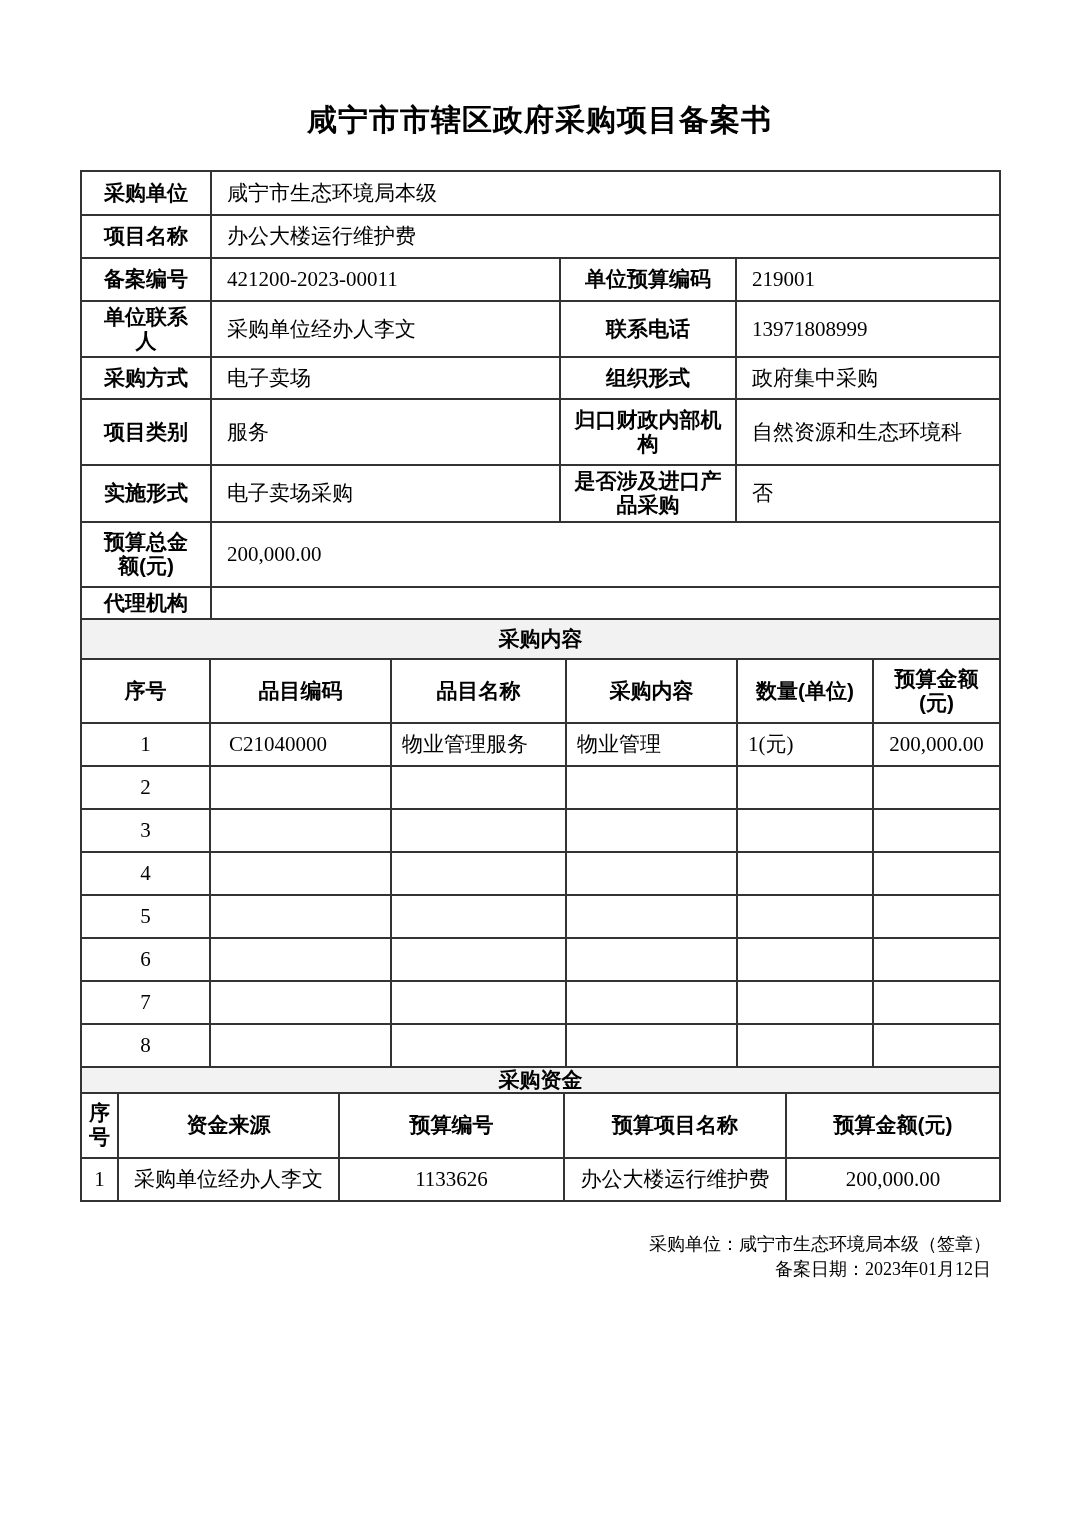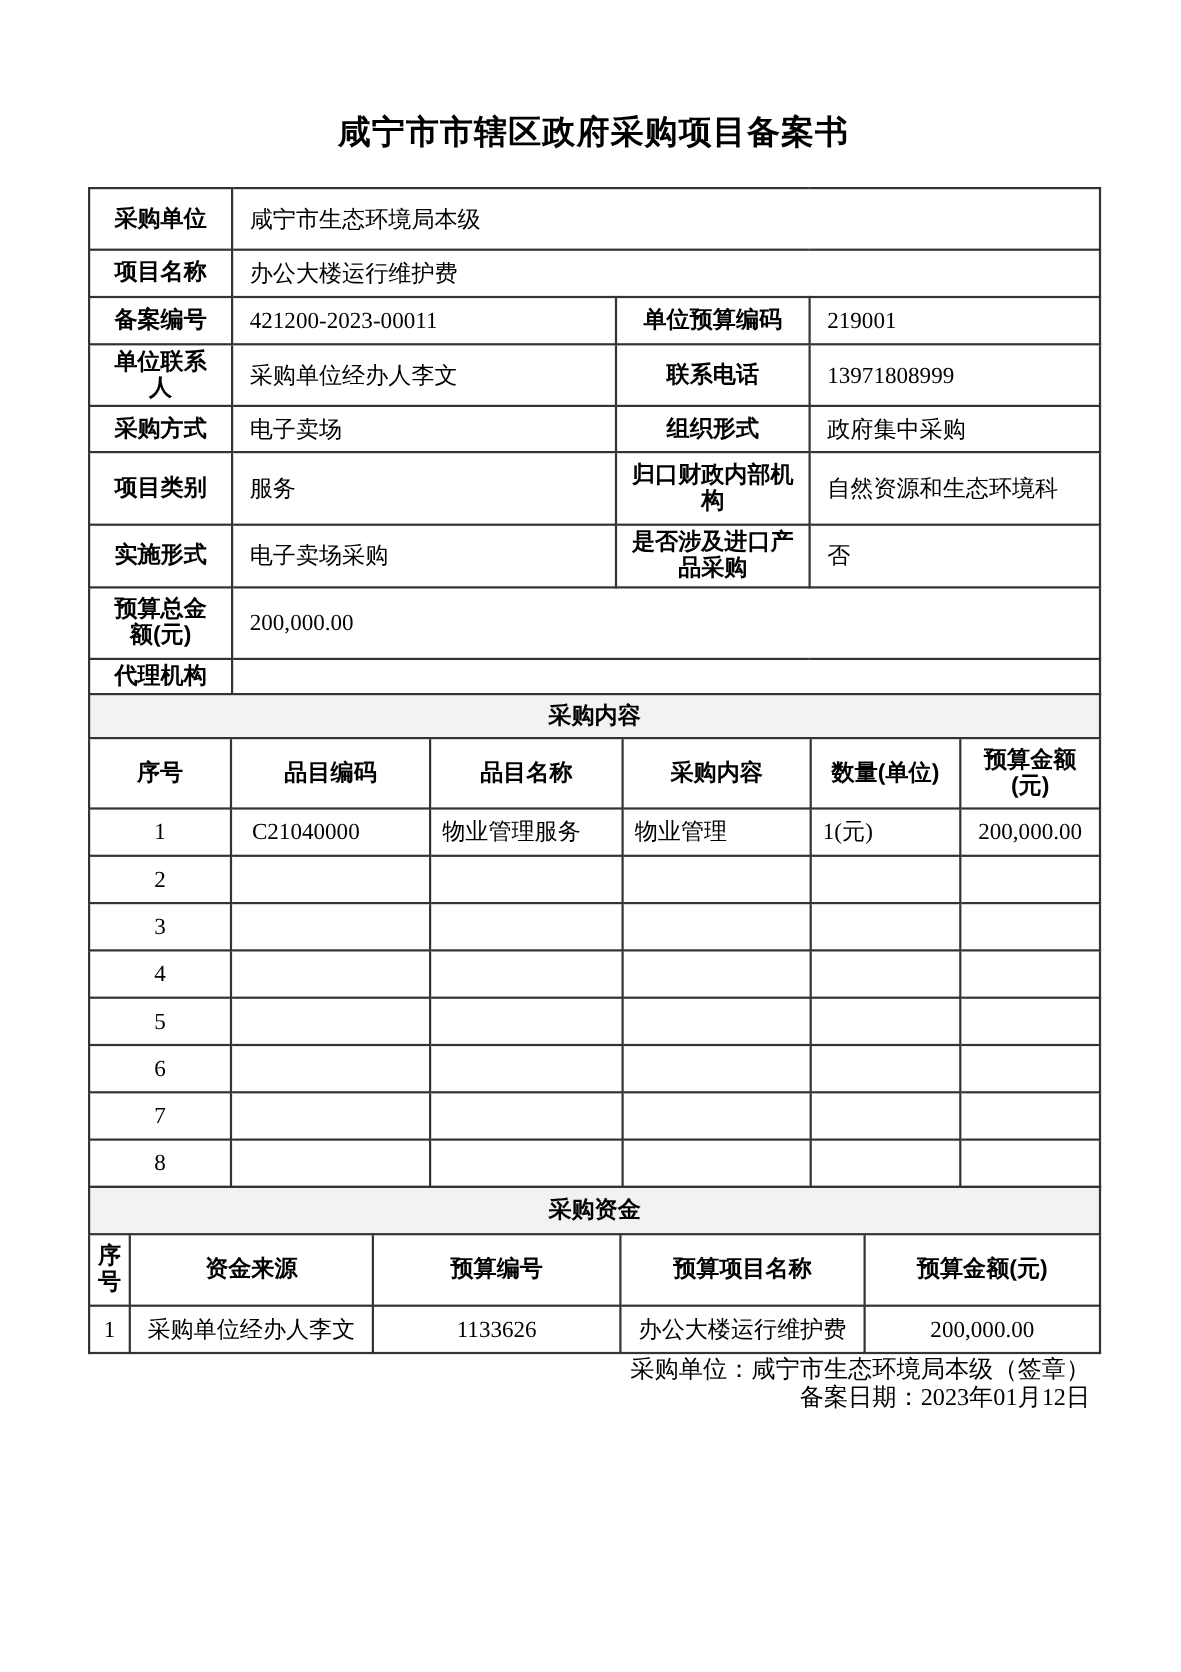--- a/index.html
+++ b/index.html
@@ -46,41 +46,41 @@
     font-weight:bold; text-align:center;
     padding:2px 6px;
   }
   .c { text-align:center; padding:2px 4px; }
   .l { text-align:left; }
   .pad18 { padding-left:18px;border-radius:19px; }
   .pad10 { padding-left:10px; }
   .footer {
     position:absolute; top:1200px; left:80px; width:919px;
     text-align:right; padding-right:8px;
-    font-size:22px; line-height:25px;
+    font-size:18px; line-height:25px;
   }
 </style>
 </head>
 <body>
 
 <div class="doc">
 
   <div class="title">咸宁市市辖区政府采购项目备案书</div>
 
   <div class="tables">
 
     <table>
       <colgroup>
           <col style="width:130px">
           <col style="width:349px">
           <col style="width:176px">
           <col style="width:264px">
         </colgroup>
       <tbody>
-          <tr style="height:56px">
+          <tr style="height:44px">
         <td class="lbl">采购单位</td>
         <td class="val" colspan="3">咸宁市生态环境局本级</td>
       </tr>
       <tr style="height:43px">
         <td class="lbl">项目名称</td>
         <td class="val" colspan="3">办公大楼运行维护费</td>
       </tr>
       <tr style="height:43px">
         <td class="lbl">备案编号</td>
         <td class="val">421200-2023-00011</td>
@@ -212,21 +212,21 @@
 
     <table>
       <colgroup>
           <col style="width:37px">
           <col style="width:221px">
           <col style="width:225px">
           <col style="width:222px">
           <col style="width:214px">
         </colgroup>
       <tbody>
-          <tr style="height:43px">
+          <tr style="height:26px">
         <td class="band" colspan="5">采购资金</td>
       </tr>
       <tr style="height:65px">
         <td class="hdr" style="padding:2px 2px">序号</td>
         <td class="hdr">资金来源</td>
         <td class="hdr">预算编号</td>
         <td class="hdr">预算项目名称</td>
         <td class="hdr">预算金额(元)</td>
       </tr>
       <tr style="height:43px">

